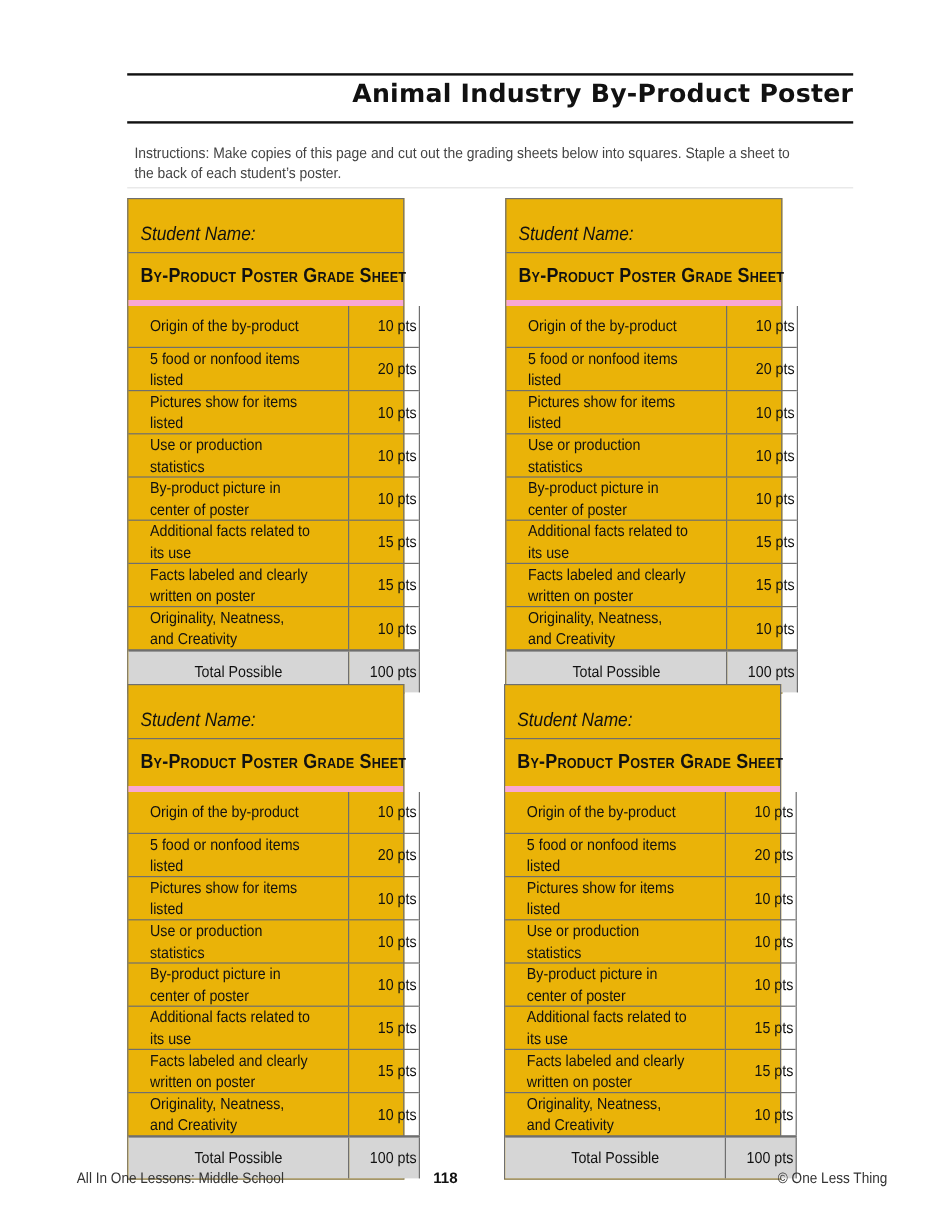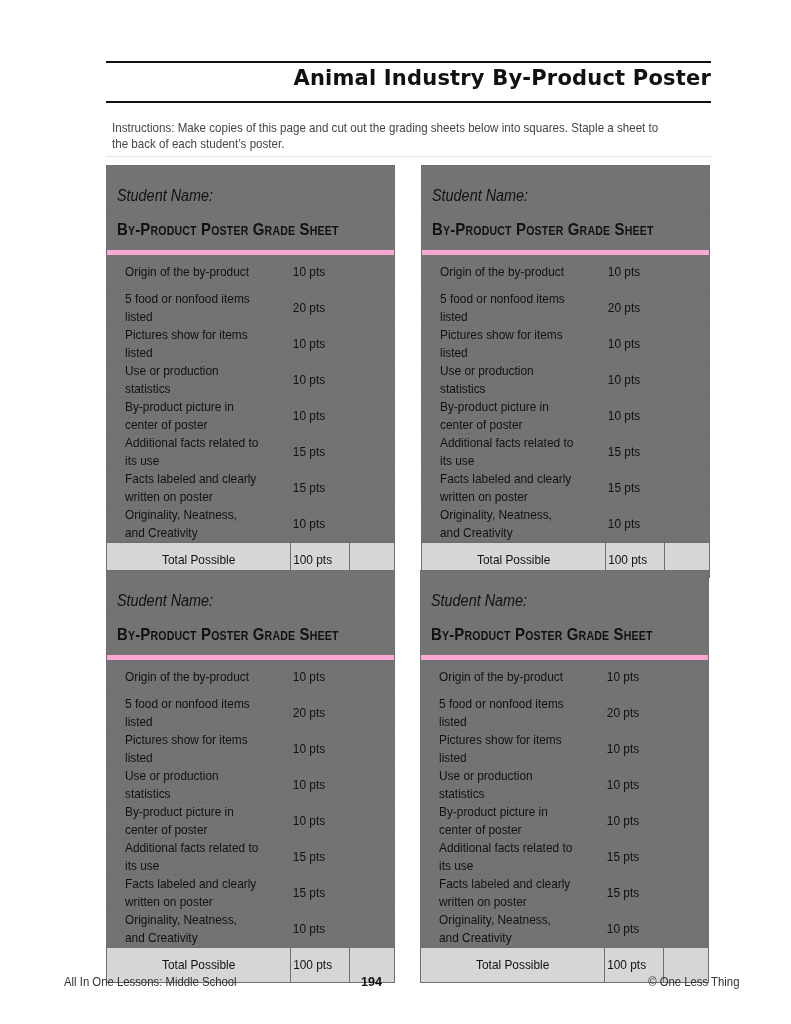--- a/index.html
+++ b/index.html
@@ -1,30 +1,30 @@
 <!DOCTYPE html>
 <html><head>
 <meta charset="utf-8">
 <style>
   html,body{margin:0;padding:0;background:#fff;}
   body{width:791px;height:1024px;position:relative;overflow:hidden;font-family:"Liberation Sans",sans-serif;color:#111;}
   .rule{position:absolute;left:106px;width:605px;height:2px;background:#111;}
   .title{position:absolute;left:106px;width:605px;top:66px;text-align:right;font-family:"DejaVu Sans",sans-serif;font-weight:bold;font-size:21px;letter-spacing:0.2px;}
   .instr{position:absolute;left:112px;top:120px;width:600px;font-size:12.6px;line-height:16px;color:#444;transform:scaleX(0.92);transform-origin:left top;}
   .instr-rule{position:absolute;left:106px;width:605px;top:156px;height:1px;background:#e4e4e4;}
-  .card{position:absolute;width:289px;border:1px solid #6f6f6f;box-sizing:border-box;background:#737373;}
+  .card{position:absolute;width:231px;border:1px solid #6f6f6f;box-sizing:border-box;background:#eab308;}
   .name-row{height:44px;border-bottom:1px solid #6f6f6f;position:relative;}
   .name-row span{position:absolute;left:10px;bottom:5px;font-style:italic;font-size:16px;transform:scaleX(0.9);transform-origin:left bottom;}
   .head-row{height:39px;border-bottom:5px solid #f9a8d4;position:relative;}
   .head-row span{position:absolute;left:10px;top:9px;font-weight:bold;font-size:17px;white-space:nowrap;font-variant:small-caps;transform:scaleX(0.88);transform-origin:left top;letter-spacing:0.2px;}
   table{border-collapse:collapse;width:100%;table-layout:fixed;}
   td{border-top:1px solid #6f6f6f;border-left:1px solid #6f6f6f;padding:0;font-size:13.2px;line-height:17.5px;vertical-align:middle;}
   tr:first-child td{border-top:none;}
   td:first-child{border-left:none;width:165px;padding-left:18px;}
-  td.pts{width:58px;text-align:left;}
+  td.pts{width:58px;text-align:right;}
   tr.item td{height:35px;}
   tr.item.first td{height:34px;}
   .lbl{display:block;transform:scaleX(0.9);transform-origin:left center;white-space:nowrap;}
   .p{display:inline-block;transform:scaleX(0.9);}
   tr.total td{background:#d6d6d6;height:34px;font-weight:normal;border-top:2px solid #6f6f6f;}
   tr.total td:first-child{text-align:center;padding-left:0;}
   .footer{position:absolute;top:975px;font-size:12.6px;color:#333;}
 </style>
 </head>
 <body>
@@ -350,14 +350,14 @@
       <tr class="total">
         <td><span class="p">Total Possible</span></td>
         <td class="pts"><span class="p">100 pts</span></td>
         <td></td>
       </tr>
     </tbody>
   </table>
 </div>
 
 <div class="footer" style="left:64px;transform:scaleX(0.9);transform-origin:left top;">All In One Lessons: Middle School</div>
-<div class="footer" style="left:361px;font-weight:bold;color:#111;">194</div>
+<div class="footer" style="left:361px;font-weight:bold;color:#111;">118</div>
 <div class="footer" style="right:52px;transform:scaleX(0.9);transform-origin:right top;">© One Less Thing</div>
 
 </body></html>

